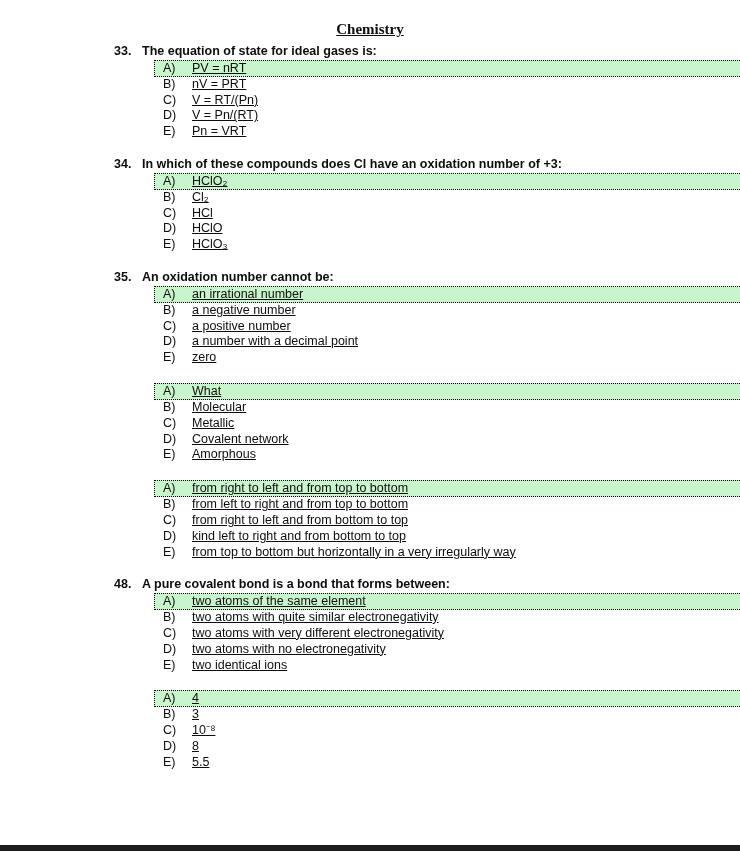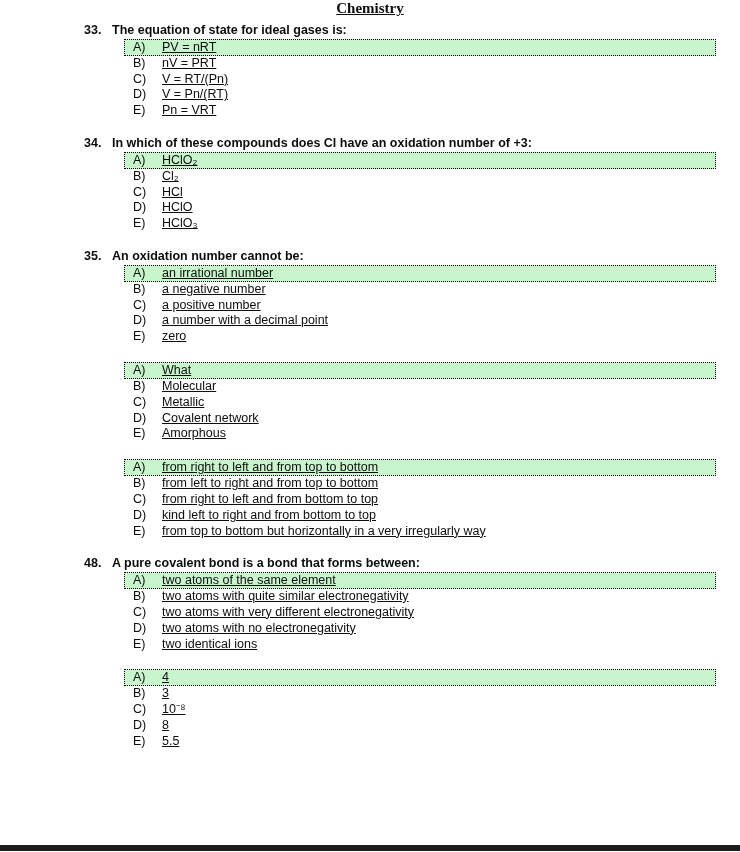--- a/index.html
+++ b/index.html
@@ -1,25 +1,25 @@
 <!DOCTYPE html>
 <html><head>
 <meta charset="utf-8">
 <style>
   html, body { margin:0; padding:0; }
   body {
     width:740px; height:852px; background:#ffffff; position:relative;
     font-family:"Liberation Sans", sans-serif; color:#0d0d0d; overflow:hidden;
   }
   .title {
-    padding-top:0; text-align:center;
+    padding-top:21px; text-align:center;
     font-family:"Liberation Serif", serif; font-size:15px; font-weight:bold;
     text-decoration:underline; line-height:17px;
   }
-  .content { padding:6px 8px 0 84px; }
+  .content { padding:6px 8px 0 84px;margin-left:30px; }
   .q { margin-bottom:17px; }
   .qh { display:flex; font-weight:bold; font-size:12.5px; line-height:15.8px; }
   .qn { width:28px; flex:none; }
   .qt { flex:1; }
   .qt-block { flex:1; }
   .q39-l1 { text-align:justify; text-align-last:justify; }
   .opts { margin-left:40px; width:592px; }
   .opt {
     display:flex; box-sizing:border-box; width:592px;
     font-size:12.5px; line-height:15.8px; padding-left:9px;

